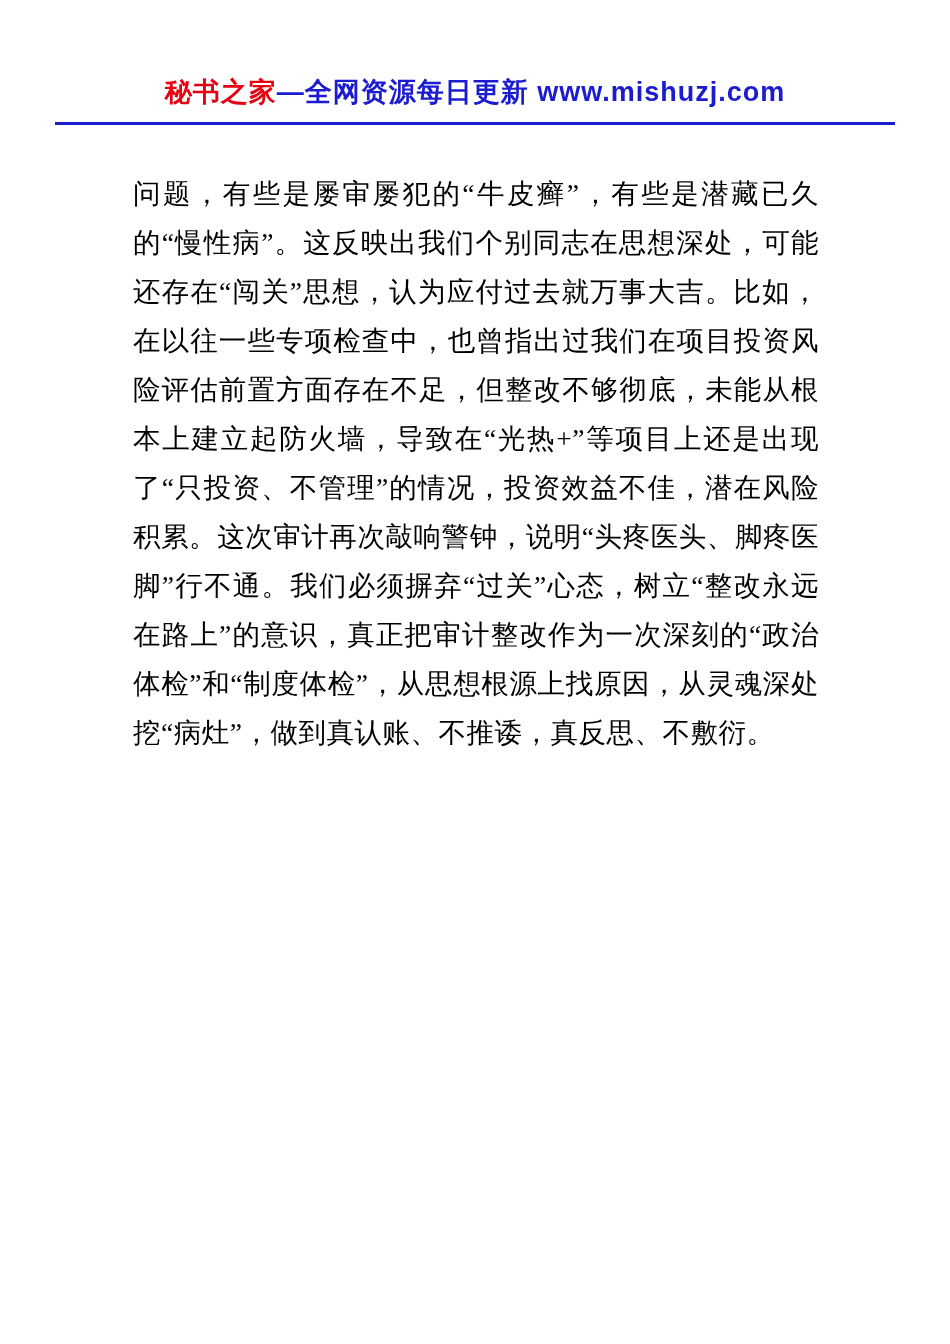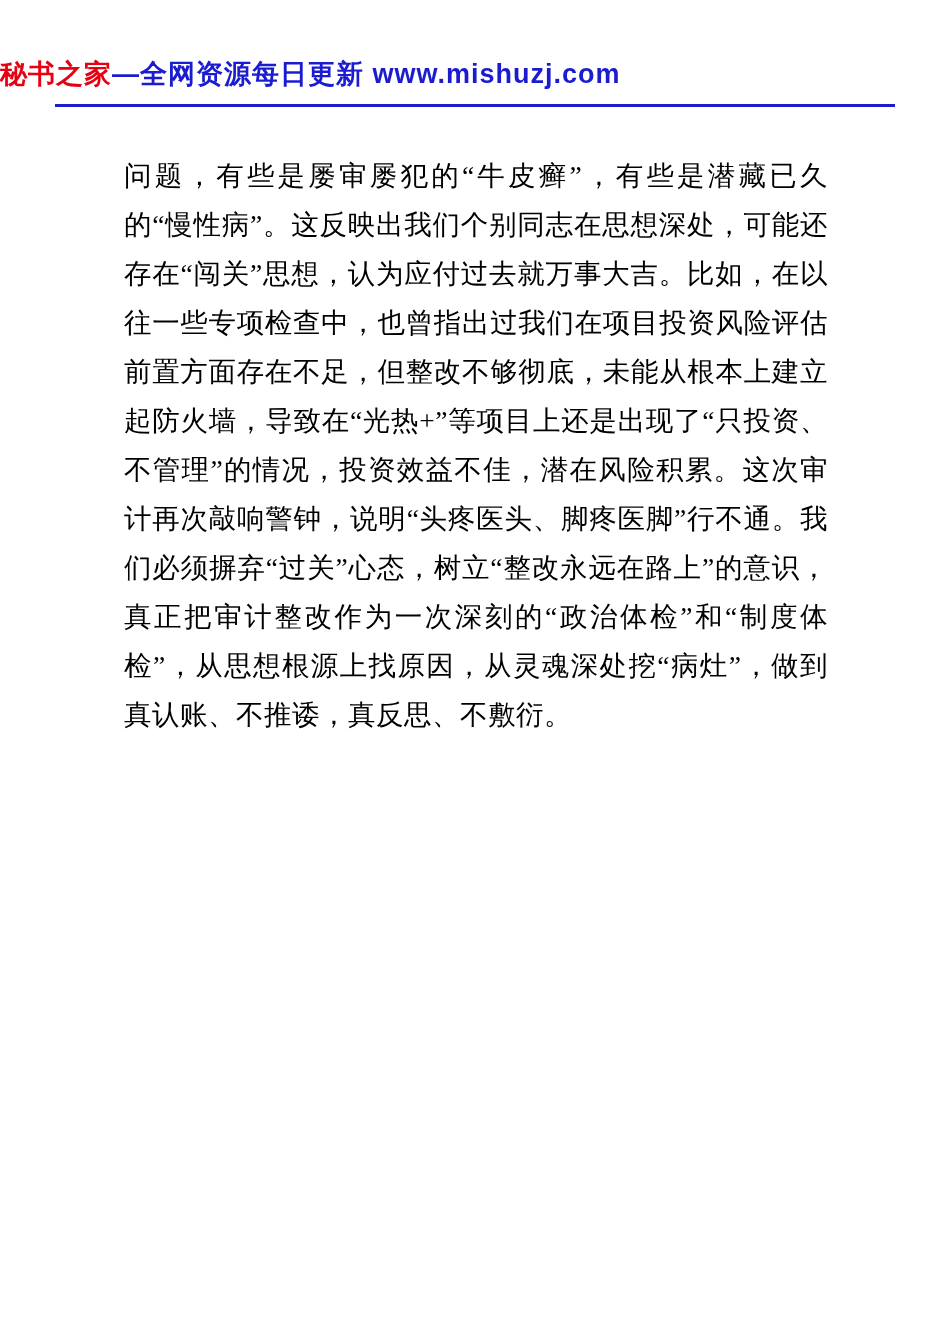--- a/index.html
+++ b/index.html
@@ -9,22 +9,22 @@
   }
   .page {
     width: 950px;
     height: 1344px;
     background: #ffffff;
     margin: 0 auto;
     box-sizing: border-box;
     overflow: hidden;
   }
   .page-header {
-    padding-top: 56px;
-    text-align: left;
+    padding-top: 74px;
+    text-align: center;
     font-family: "Liberation Sans", sans-serif;
     font-weight: bold;
     font-size: 27px;
     letter-spacing: 1px;
     white-space: nowrap;
   }
   .site-name {
     color: #e60012;
   }
   .tagline, .site-url {
@@ -38,21 +38,21 @@
   .doc-body {
     margin: 44px 118px 0 120px;
     font-family: "Liberation Serif", serif;
     font-size: 27.5px;
     line-height: 49px;
     color: #000000;
     text-align: justify;
     letter-spacing: 0.5px;
   }
   .para {
-    margin: 4px;
+    margin: 13px;
     padding: 0;
   }
   .para.indented {
     text-indent: 2em;
   }
   .lead {
     font-weight: 700;
   }
 </style>
 </head>

